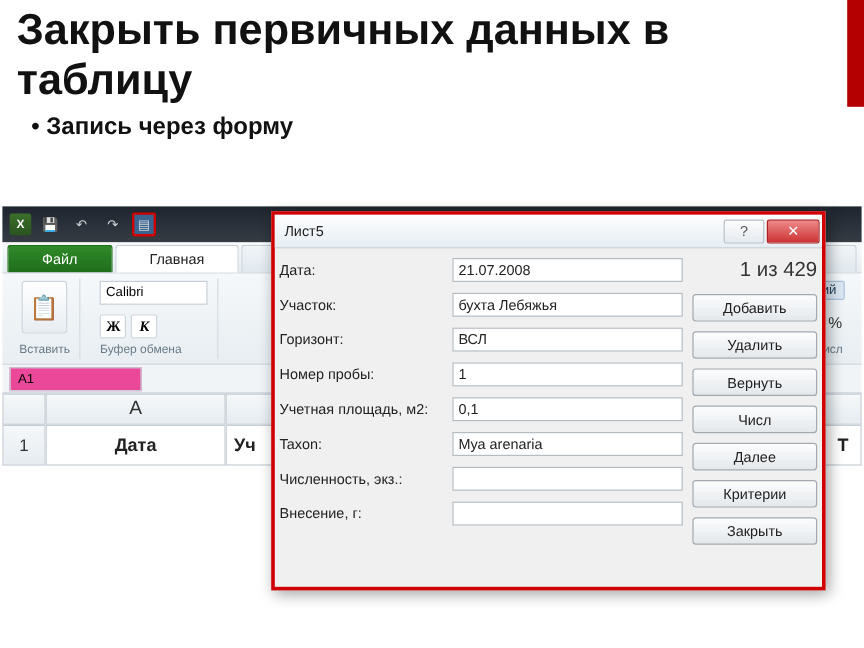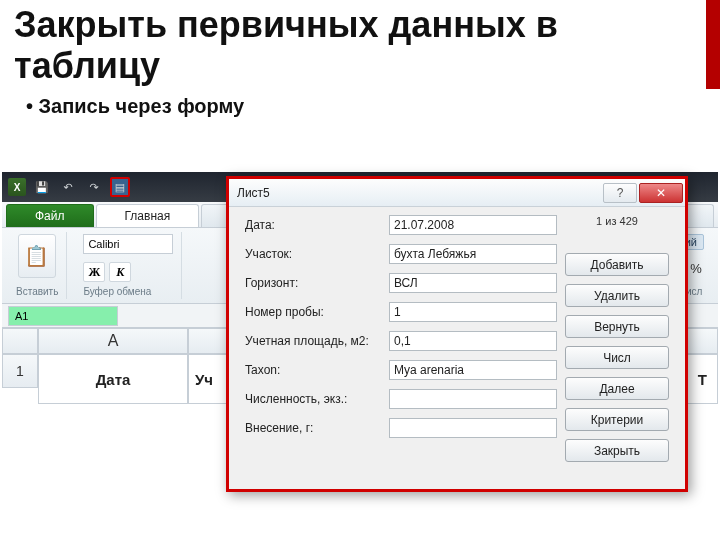--- a/index.html
+++ b/index.html
@@ -17,41 +17,41 @@
 .tab.file{background:linear-gradient(#2f8a2a,#1f6d1a);color:#fff;border-color:#1f6d1a}
 .tab.active{background:#fff;font-weight:400;color:#222}
 .ribbon{height:76px;background:linear-gradient(#f5f8fa,#e8eef2);border-bottom:1px solid #c6ced6;display:flex;padding:4px 6px;gap:8px}
 .ribgrp{display:flex;flex-direction:column;justify-content:space-between;align-items:center;border-right:1px solid #d5dde3;padding:2px 8px}
 .ribgrp .lbl{font-size:10px;color:#6b7b87;text-align:center}
 .paste-btn{width:38px;height:44px;background:linear-gradient(#fff,#e7edf2);border:1px solid #cfd7de;border-radius:3px;display:flex;align-items:center;justify-content:center;font-size:20px}
 .fontbox{width:90px;height:20px;border:1px solid #c6ced6;background:#fff;font-size:11px;padding:0 4px;display:flex;align-items:center}
 .boldrow{display:flex;gap:4px;margin-top:4px}
 .boldrow .b{width:22px;height:20px;border:1px solid #cfd7de;background:#fff;border-radius:2px;font-size:12px;font-weight:700;display:flex;align-items:center;justify-content:center;font-family:"Times New Roman",serif}
 .namebox-row{height:24px;display:flex;align-items:center;border-bottom:1px solid #c6ced6;background:#f1f4f6}
-.namebox{width:110px;height:20px;margin:0 6px;border:1px solid #c6ced6;background:#86efac;font-size:11px;padding:0 6px;display:flex;align-items:center}
+.namebox{width:110px;height:20px;margin:0 6px;border:1px solid #c6ced6;background:#ec4899;font-size:11px;padding:0 6px;display:flex;align-items:center}
 .sheet{display:flex}
 .rowhdr{width:36px}
 .rowhdr .rh{height:30px;border:1px solid #c6ced6;background:linear-gradient(#f5f8fa,#e6ecf1);font-size:14px;display:flex;align-items:center;justify-content:center;color:#333}
 .cols{flex:1}
 .colhdrs{display:flex}
 .colhdrs .ch{flex:1;height:26px;border:1px solid #c6ced6;background:linear-gradient(#f5f8fa,#e6ecf1);font-size:16px;display:flex;align-items:center;justify-content:center;color:#333}
 .datarow{display:flex}
-.datarow .cell{flex:1;height:50px;border:1px solid #c6ced6;background:#fff;font-size:15px;font-weight:700;display:flex;align-items:center;justify-content:center;color:#222}
+.datarow .cell{flex:1;height:34px;border:1px solid #c6ced6;background:#fff;font-size:15px;font-weight:700;display:flex;align-items:center;justify-content:center;color:#222}
 .dialog{position:absolute;left:226px;top:176px;width:462px;height:316px;background:#f0f0f0;border:3px solid #d00000;box-shadow:3px 3px 12px rgba(0,0,0,.4);font-size:12px;color:#222}
 .dlg-titlebar{height:28px;background:linear-gradient(#fdfdfd,#e6eef4);border-bottom:1px solid #c9d1d8;display:flex;align-items:center;padding:0 2px 0 8px}
 .dlg-title{flex:1;font-size:12px}
 .dlg-tbtn{width:34px;height:20px;margin-left:2px;border:1px solid #b8c0c7;border-radius:2px;background:linear-gradient(#fdfdfd,#e4eaef);display:flex;align-items:center;justify-content:center;font-size:12px;color:#555}
 .dlg-tbtn.close{background:linear-gradient(#e88,#c33);border-color:#a22;color:#fff;width:44px}
-.dlg-body{display:flex;padding:8px 16px;gap:8px}
+.dlg-body{display:flex;padding:8px 4px;gap:8px}
 .dlg-fields{flex:1;display:flex;flex-direction:column;gap:9px}
 .fld{display:flex;align-items:center}
 .fld label{width:144px;font-size:12px;color:#222}
 .fld .inp{flex:1;height:20px;border:1px solid #b4bcc2;background:#fff;font-size:12px;padding:0 4px;display:flex;align-items:center}
 .dlg-side{width:104px;display:flex;flex-direction:column;gap:8px}
-.counter{font-size:11px;text-align:center;color:#333;margin-bottom:18px}
+.counter{font-size:17px;text-align:right;color:#333;margin-bottom:2px}
 .dbtn{height:23px;border:1px solid #a3aab0;border-radius:3px;background:linear-gradient(#fdfdfd,#e3e8ec);font-size:12px;display:flex;align-items:center;justify-content:center;color:#222;cursor:default}
 .ribside{display:flex;flex-direction:column;gap:4px}
 .rtag{font-size:11px;background:#dbe8f3;border:1px solid #aac4da;padding:1px 6px;border-radius:2px;color:#2a4560}
 .pct{font-size:13px;color:#333}
 </style>
 </head>
 <body>
 
 <div class="slide-title">Закрыть первичных данных в таблицу</div>
 <div class="bullet">Запись через форму</div>

